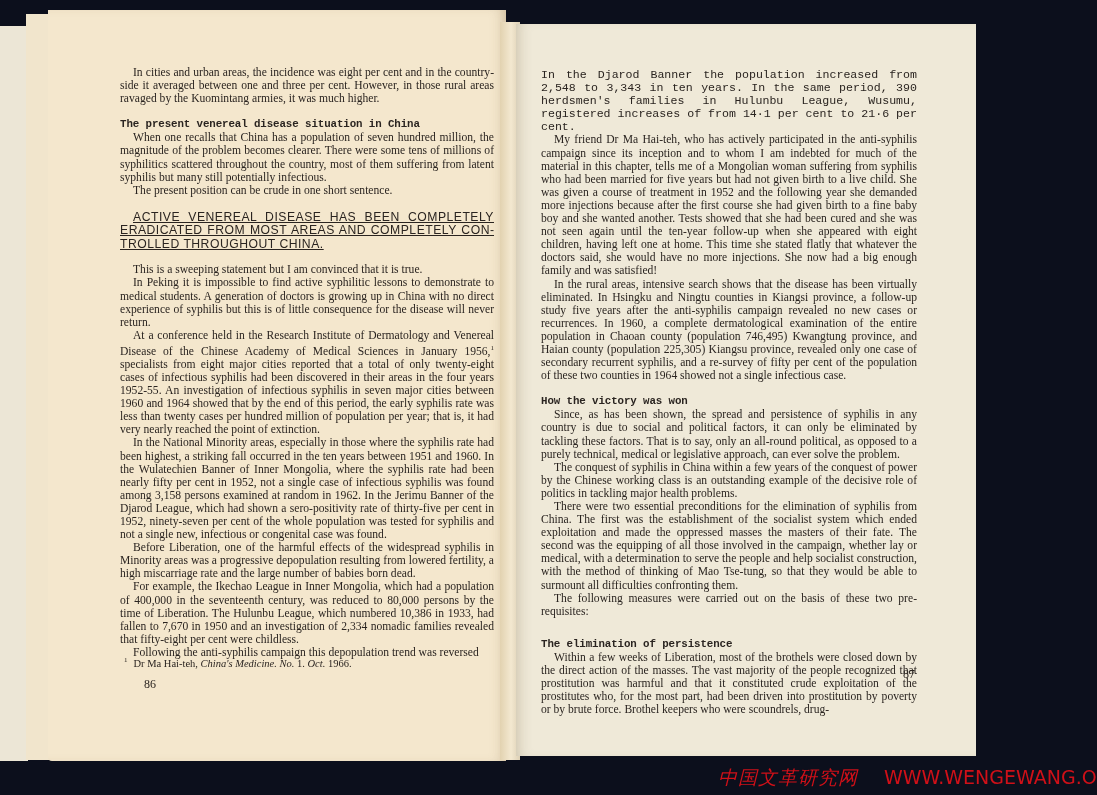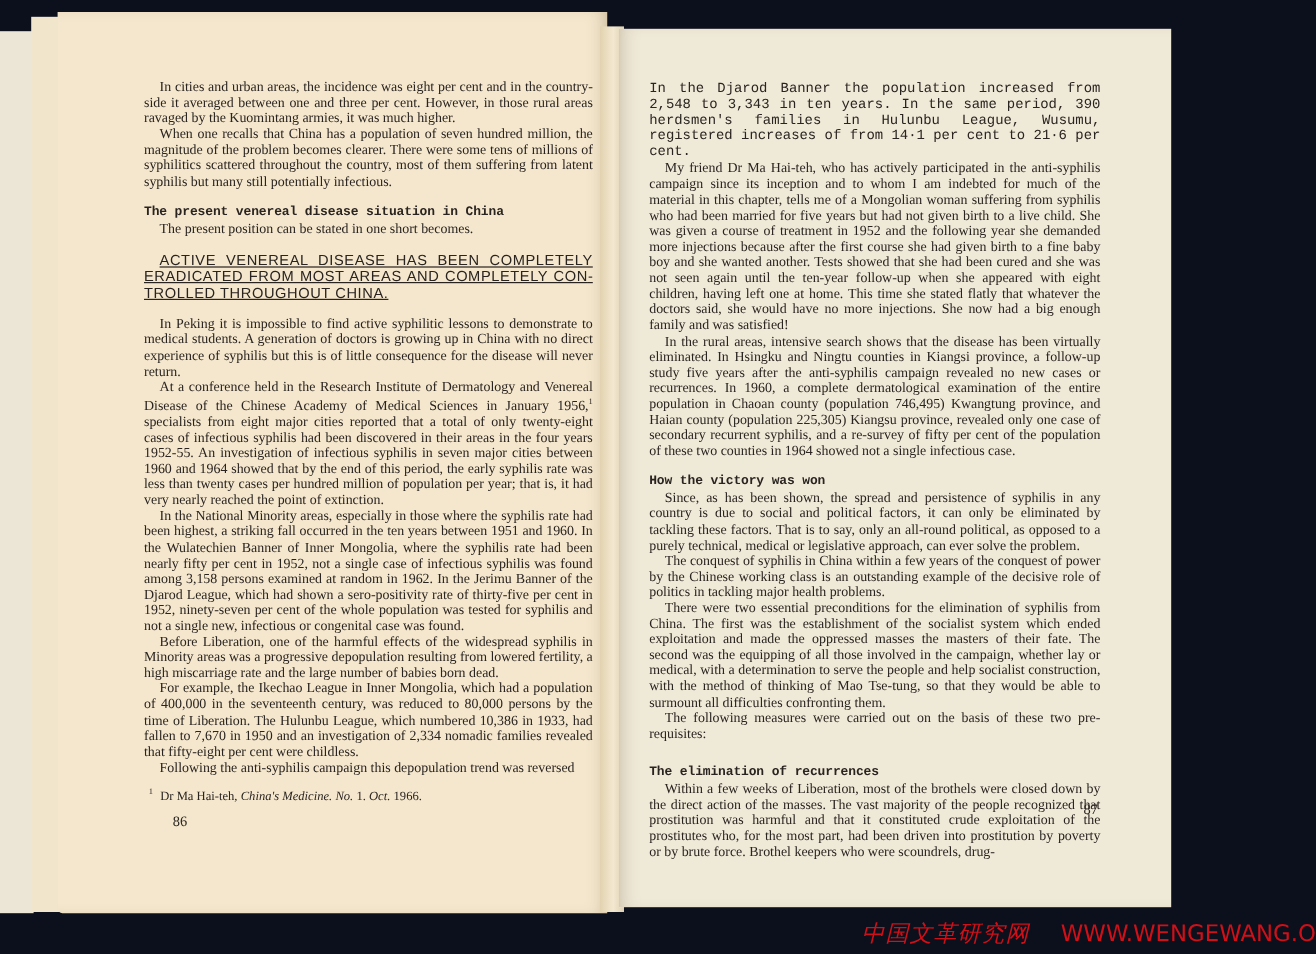--- a/index.html
+++ b/index.html
@@ -52,24 +52,25 @@
 <body>
 
 <div class="edge edge1"></div>
 <div class="edge edge2"></div>
 
 <div class="page-left"></div>
 <div class="gutter"></div>
 
 <div class="text-block" style="left:120px; top:66px; width:374px;">
   <p class="para">In cities and urban areas, the incidence was eight per cent and in the country­side it averaged between one and three per cent. However, in those rural areas ravaged by the Kuomintang armies, it was much higher.</p>
+  <p class="para noindent heading">The present venereal disease situation in China</p>
   <p class="para">When one recalls that China has a population of seven hundred million, the magnitude of the problem becomes clearer. There were some tens of millions of syphilitics scattered throughout the country, most of them suffering from latent syphilis but many still potentially infectious.</p>
-  <p class="para noindent heading">The present venereal disease situation in China</p>
-  <p class="para">The present position can be stated in one short becomes.</p>
+  <p class="para">The present position can be crude in one short sentence.</p>
   <p class="para caps" style="text-indent:13px;">ACTIVE VENEREAL DISEASE HAS BEEN COMPLETELY ERADICATED FROM MOST AREAS AND COMPLETELY CON­TROLLED THROUGHOUT CHINA.</p>
+  <p class="para">This is a sweeping statement but I am convinced that it is true.</p>
   <p class="para">In Peking it is impossible to find active syphilitic lessons to demonstrate to medical students. A generation of doctors is growing up in China with no direct experience of syphilis but this is of little consequence for the disease will never return.</p>
   <p class="para"><span>At a conference held in the Research Institute of Dermatology and Venereal Disease of the Chinese Academy of Medical Sciences in January 1956,</span><span class="sup">1</span><span> specialists from eight major cities reported that a total of only twenty-eight cases of infectious syphilis had been discovered in their areas in the four years 1952-55. An investigation of infectious syphilis in seven major cities between 1960 and 1964 showed that by the end of this period, the early syphilis rate was less than twenty cases per hundred million of population per year; that is, it had very nearly reached the point of extinction.</span></p>
   <p class="para">In the National Minority areas, especially in those where the syphilis rate had been highest, a striking fall occurred in the ten years between 1951 and 1960. In the Wulatechien Banner of Inner Mongolia, where the syphilis rate had been nearly fifty per cent in 1952, not a single case of infectious syphilis was found among 3,158 persons examined at random in 1962. In the Jerimu Banner of the Djarod League, which had shown a sero-positivity rate of thirty-five per cent in 1952, ninety-seven per cent of the whole population was tested for syphilis and not a single new, infectious or congenital case was found.</p>
   <p class="para">Before Liberation, one of the harmful effects of the widespread syphilis in Minority areas was a progressive depopulation resulting from lowered ferti­lity, a high miscarriage rate and the large number of babies born dead.</p>
   <p class="para">For example, the Ikechao League in Inner Mongolia, which had a popula­tion of 400,000 in the seventeenth century, was reduced to 80,000 persons by the time of Liberation. The Hulunbu League, which numbered 10,386 in 1933, had fallen to 7,670 in 1950 and an investigation of 2,334 nomadic families revealed that fifty-eight per cent were childless.</p>
   <p class="para">Following the anti-syphilis campaign this depopulation trend was reversed</p>
 </div>
 
 <div class="footnote" style="left:124px; top:656px;">
   <span class="fn-mark">1</span><span>Dr Ma Hai-teh, </span><i>China's Medicine. No.</i><span> 1. </span><i>Oct.</i><span> 1966.</span>
@@ -80,20 +81,20 @@
 
 <div class="text-block" style="left:541px; top:68px; width:376px;">
   <p class="para noindent">In the Djarod Banner the population increased from 2,548 to 3,343 in ten years. In the same period, 390 herdsmen's families in Hulunbu League, Wusumu, registered increases of from 14·1 per cent to 21·6 per cent.</p>
   <p class="para">My friend Dr Ma Hai-teh, who has actively participated in the anti-syphilis campaign since its inception and to whom I am indebted for much of the material in this chapter, tells me of a Mongolian woman suffering from syphilis who had been married for five years but had not given birth to a live child. She was given a course of treatment in 1952 and the following year she demanded more injections because after the first course she had given birth to a fine baby boy and she wanted another. Tests showed that she had been cured and she was not seen again until the ten-year follow-up when she appeared with eight children, having left one at home. This time she stated flatly that whatever the doctors said, she would have no more injections. She now had a big enough family and was satisfied!</p>
   <p class="para">In the rural areas, intensive search shows that the disease has been virtually eliminated. In Hsingku and Ningtu counties in Kiangsi province, a follow-up study five years after the anti-syphilis campaign revealed no new cases or recurrences. In 1960, a complete dermatological examination of the entire population in Chaoan county (population 746,495) Kwangtung province, and Haian county (population 225,305) Kiangsu province, revealed only one case of secondary recurrent syphilis, and a re-survey of fifty per cent of the population of these two counties in 1964 showed not a single infectious case.</p>
   <p class="para noindent heading">How the victory was won</p>
   <p class="para">Since, as has been shown, the spread and persistence of syphilis in any country is due to social and political factors, it can only be eliminated by tackling these factors. That is to say, only an all-round political, as opposed to a purely technical, medical or legislative approach, can ever solve the problem.</p>
   <p class="para">The conquest of syphilis in China within a few years of the conquest of power by the Chinese working class is an outstanding example of the decisive role of politics in tackling major health problems.</p>
   <p class="para">There were two essential preconditions for the elimination of syphilis from China. The first was the establishment of the socialist system which ended exploitation and made the oppressed masses the masters of their fate. The second was the equipping of all those involved in the campaign, whether lay or medical, with a determination to serve the people and help socialist construction, with the method of thinking of Mao Tse-tung, so that they would be able to surmount all difficulties confronting them.</p>
   <p class="para">The following measures were carried out on the basis of these two pre­requisites:</p>
-  <p class="para noindent heading" style="margin-top:20px;">The elimination of recurrences</p>
+  <p class="para noindent heading" style="margin-top:20px;">The elimination of persistence</p>
   <p class="para">Within a few weeks of Liberation, most of the brothels were closed down by the direct action of the masses. The vast majority of the people recognized that prostitution was harmful and that it constituted crude exploitation of the prostitutes who, for the most part, had been driven into prostitution by poverty or by brute force. Brothel keepers who were scoundrels, drug-</p>
 </div>
 <div class="page-num" style="left:903px; top:667px;text-align:right;">87</div>
 
 <div class="watermark">
   <span class="cn">中国文革研究网</span><span>WWW.WENGEWANG.ORG</span>
 </div>
 
 </body></html>

